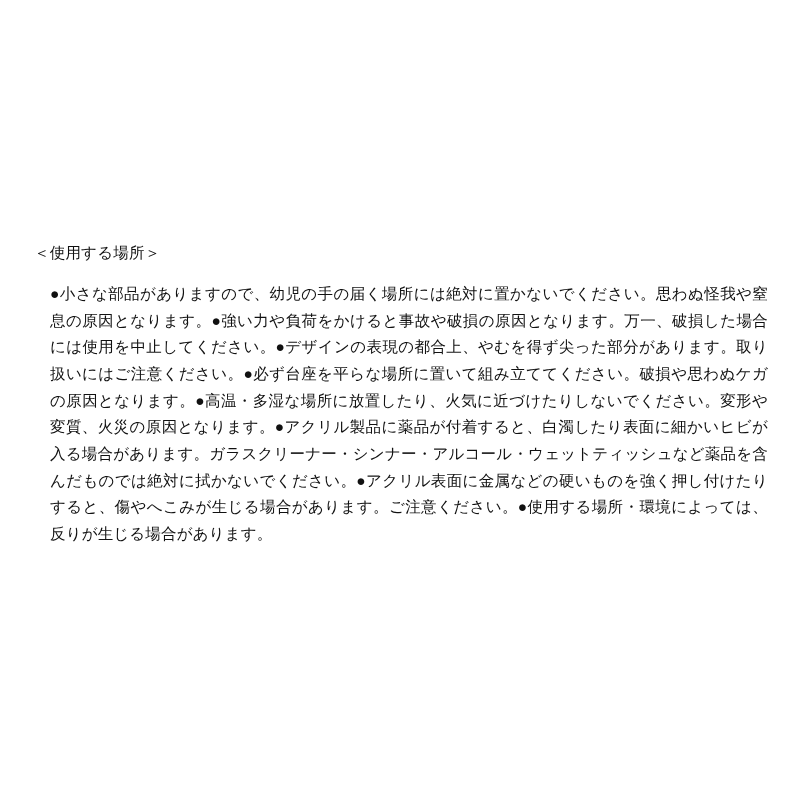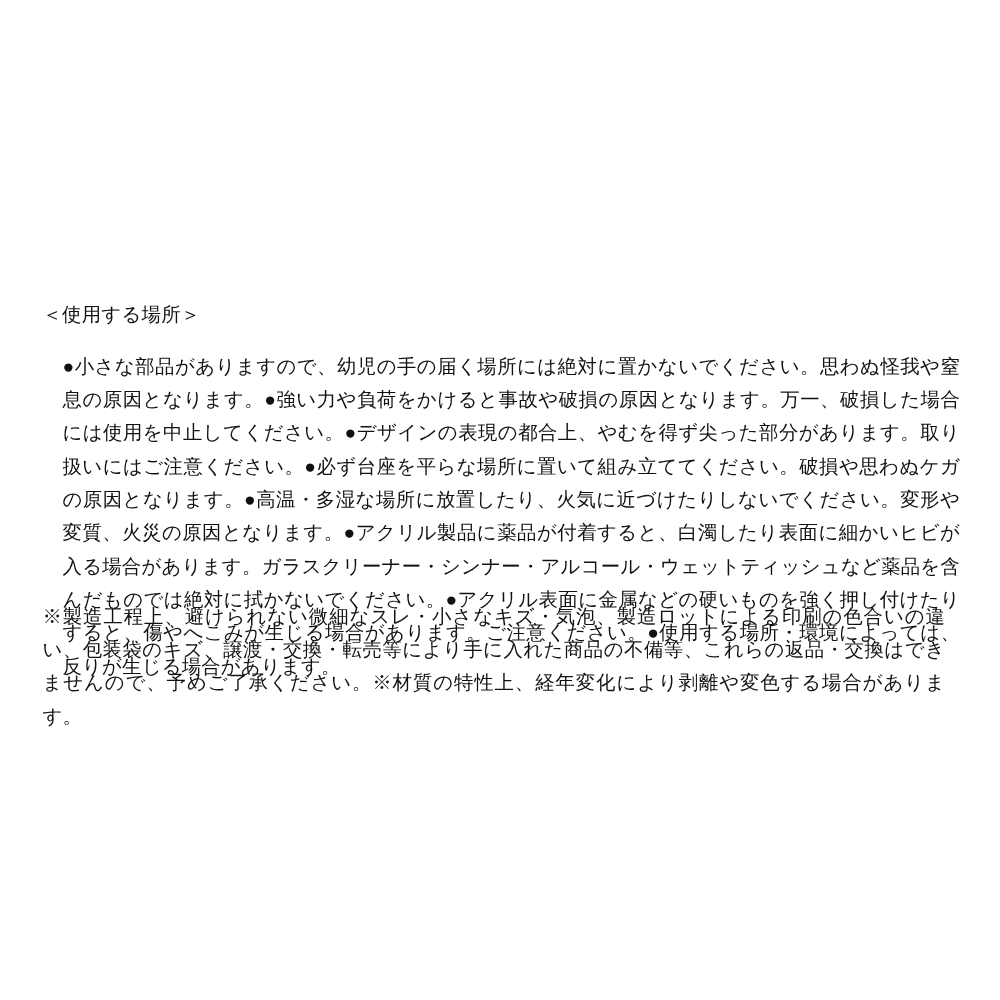--- a/index.html
+++ b/index.html
@@ -59,14 +59,13 @@
   }
 </style>
 </head>
 <body>
 
 <div class="page">
   <div class="notice-block">
     <p class="notice-heading">＜使用する場所＞</p>
     <p class="notice-body">●小さな部品がありますので、幼児の手の届く場所には絶対に置かないでください。思わぬ怪我や窒息の原因となります。●強い力や負荷をかけると事故や破損の原因となります。万一、破損した場合には使用を中止してください。●デザインの表現の都合上、やむを得ず尖った部分があります。取り扱いにはご注意ください。●必ず台座を平らな場所に置いて組み立ててください。破損や思わぬケガの原因となります。●高温・多湿な場所に放置したり、火気に近づけたりしないでください。変形や変質、火災の原因となります。●アクリル製品に薬品が付着すると、白濁したり表面に細かいヒビが入る場合があります。ガラスクリーナー・シンナー・アルコール・ウェットティッシュなど薬品を含んだものでは絶対に拭かないでください。●アクリル表面に金属などの硬いものを強く押し付けたりすると、傷やへこみが生じる場合があります。ご注意ください。●使用する場所・環境によっては、反りが生じる場合があります。</p>
   </div>
-  <p class="notice-footnotes">※製造工程上、避けられない微細なスレ・小さなキズ・気泡、製造ロットによる印刷の色合いの違い、包装袋のキズ、譲渡・交換・転売等により手に入れた商品の不備等、これらの返品・交換はできませんので、予めご了承ください。※材質の特性上、経年変化により剥離や変色する場合があります。</p>
 </div>
 
 </body></html>

